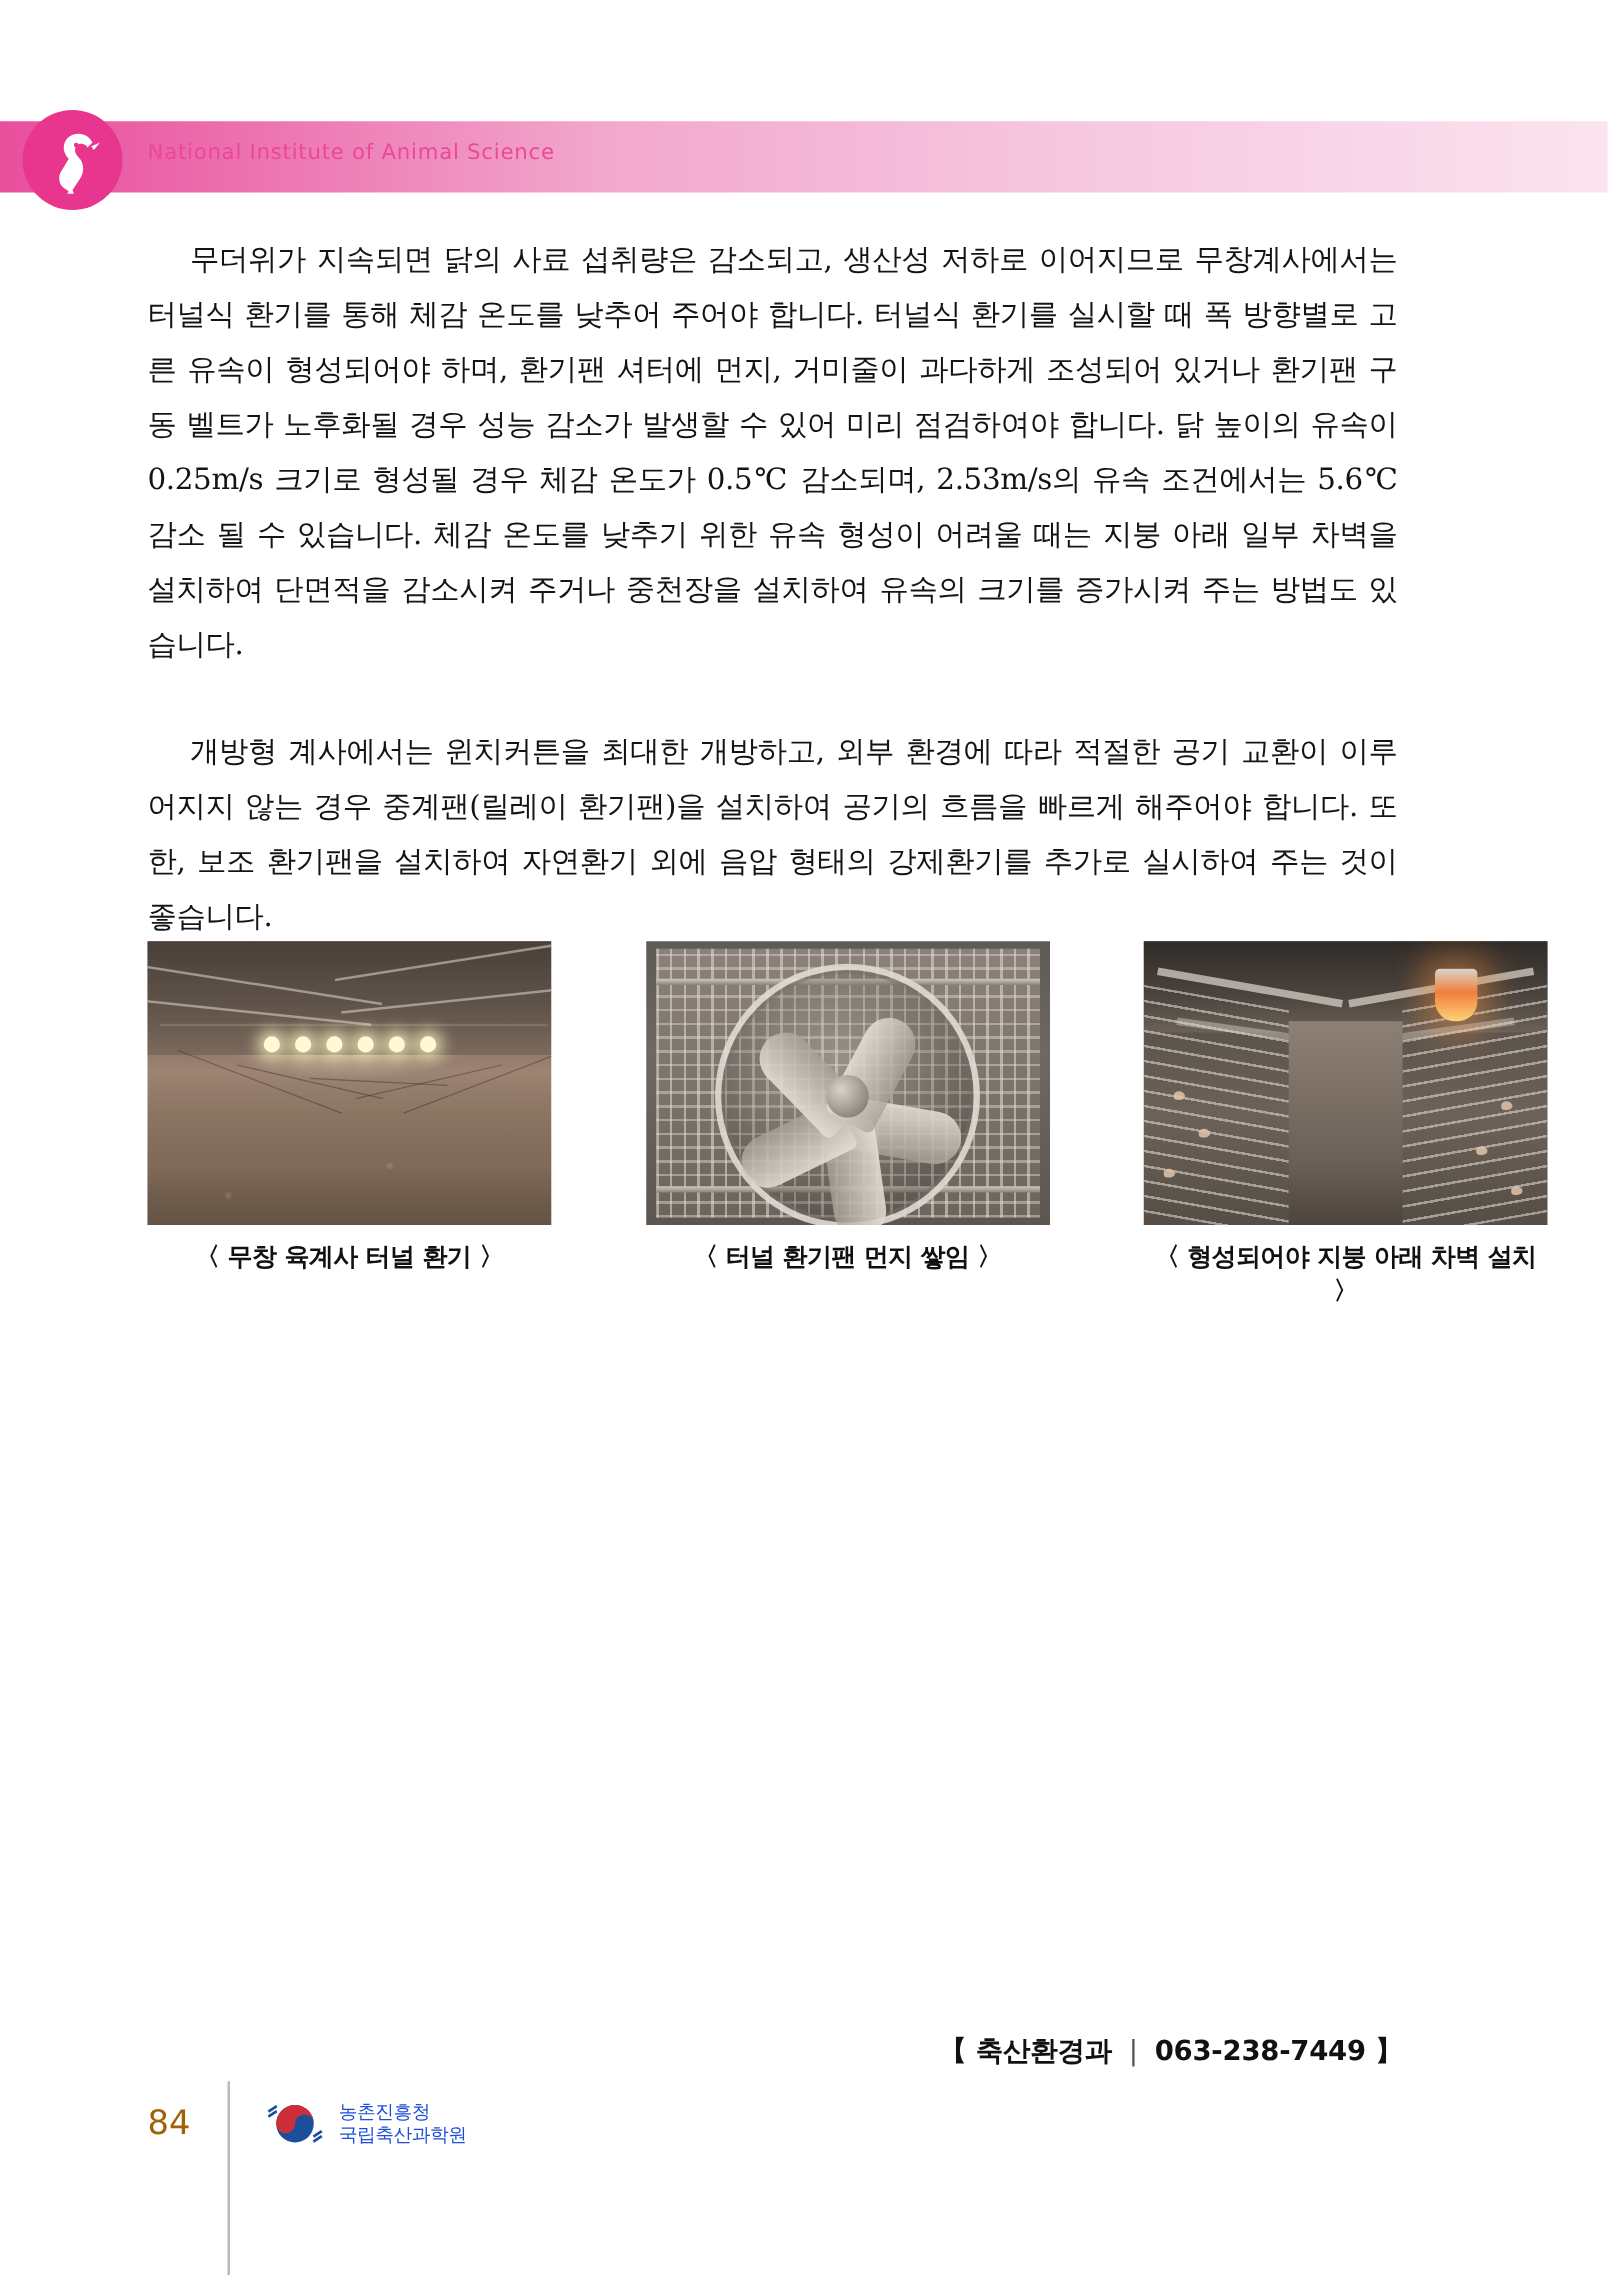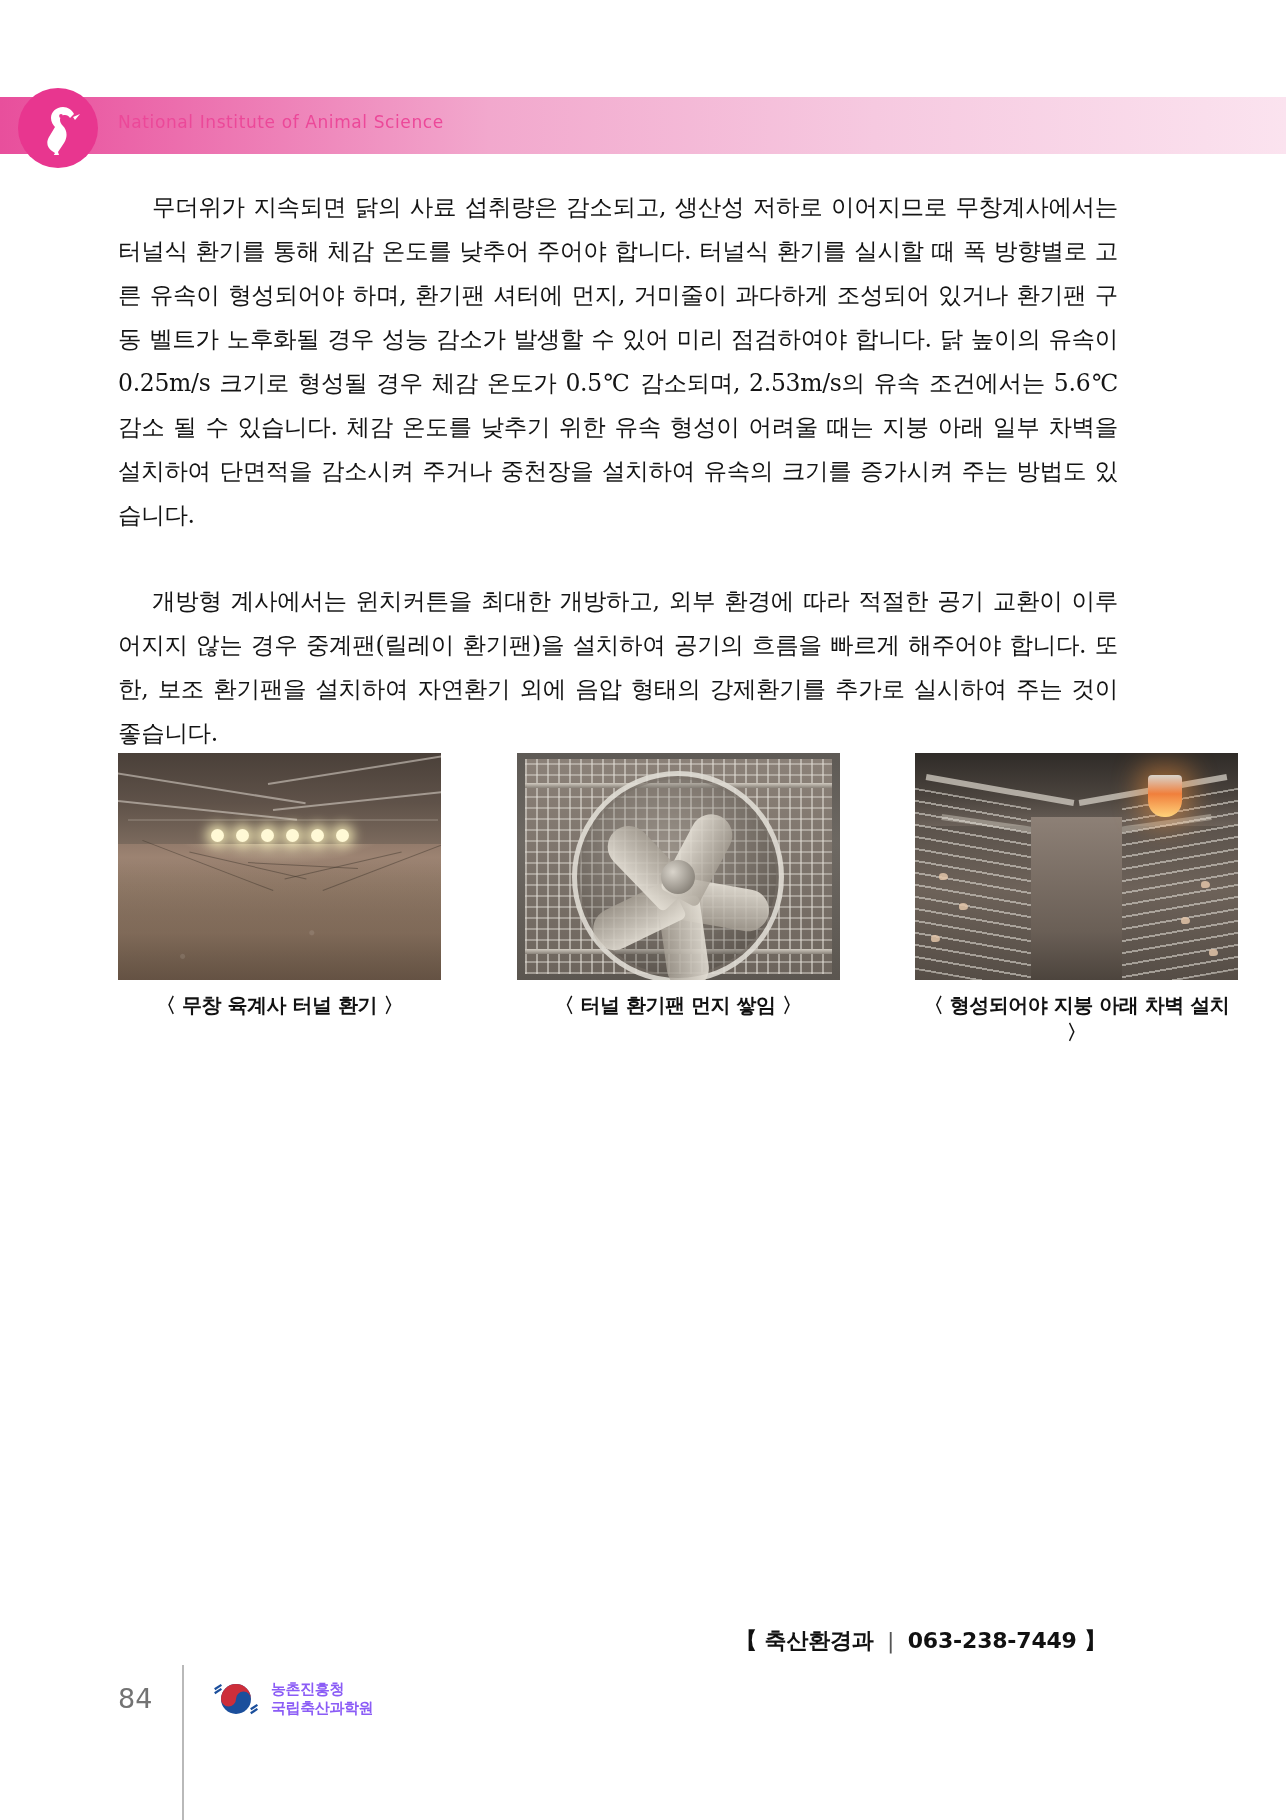--- a/index.html
+++ b/index.html
@@ -202,21 +202,21 @@
   }
   .ph3 .bird {
     position:absolute; width:9px;height:7px;border-radius:50% 60% 50% 40%;
     background: rgba(226,196,168,0.85);
   }
 
   
   .contact {
     position: absolute;
     top: 1626px;
-    right: 180px;
+    right: 164px;
     font-size: 22px;
     font-weight: bold;
     color: #111111;
     font-family: "DejaVu Sans", sans-serif;
     letter-spacing: -0.2px;
   }
   .contact .sep { color:#555; font-weight:normal; margin: 0 6px; }
 
   .footer-rule {
     position: absolute;
@@ -224,40 +224,40 @@
     left: 182px;
     width: 2px;
     height: 155px;
     background: #b9b9b9;
   }
   .page-num {
     position: absolute;
     top: 1683px;
     left: 118px;
     font-size: 27px;
-    color: #737373;
+    color: #a16207;
     font-family: "DejaVu Sans", sans-serif;
   }
   .footer-brand {
     position: absolute;
     top: 1676px;
     left: 213px;
     display: flex;
     align-items: center;
     gap: 12px;
   }
   .footer-brand .taegeuk {
     width: 46px; height: 46px;
   }
   .footer-brand .bl { line-height: 1.25; }
   .footer-brand .bl div {
     font-size: 15px;
-    color: #8b5cf6;
-    font-family: "DejaVu Sans", sans-serif;
-    font-weight: bold;
+    color: #1d4ed8;
+    font-family: "DejaVu Sans", sans-serif;
+    font-weight: normal;
     letter-spacing: -0.4px;
   }
 </style>
 </head>
 <body>
 
 <div class="header-band"></div>
 
 <div class="header-logo-circle">
   <svg width="50" height="54" viewBox="0 0 50 54" aria-hidden="true">

